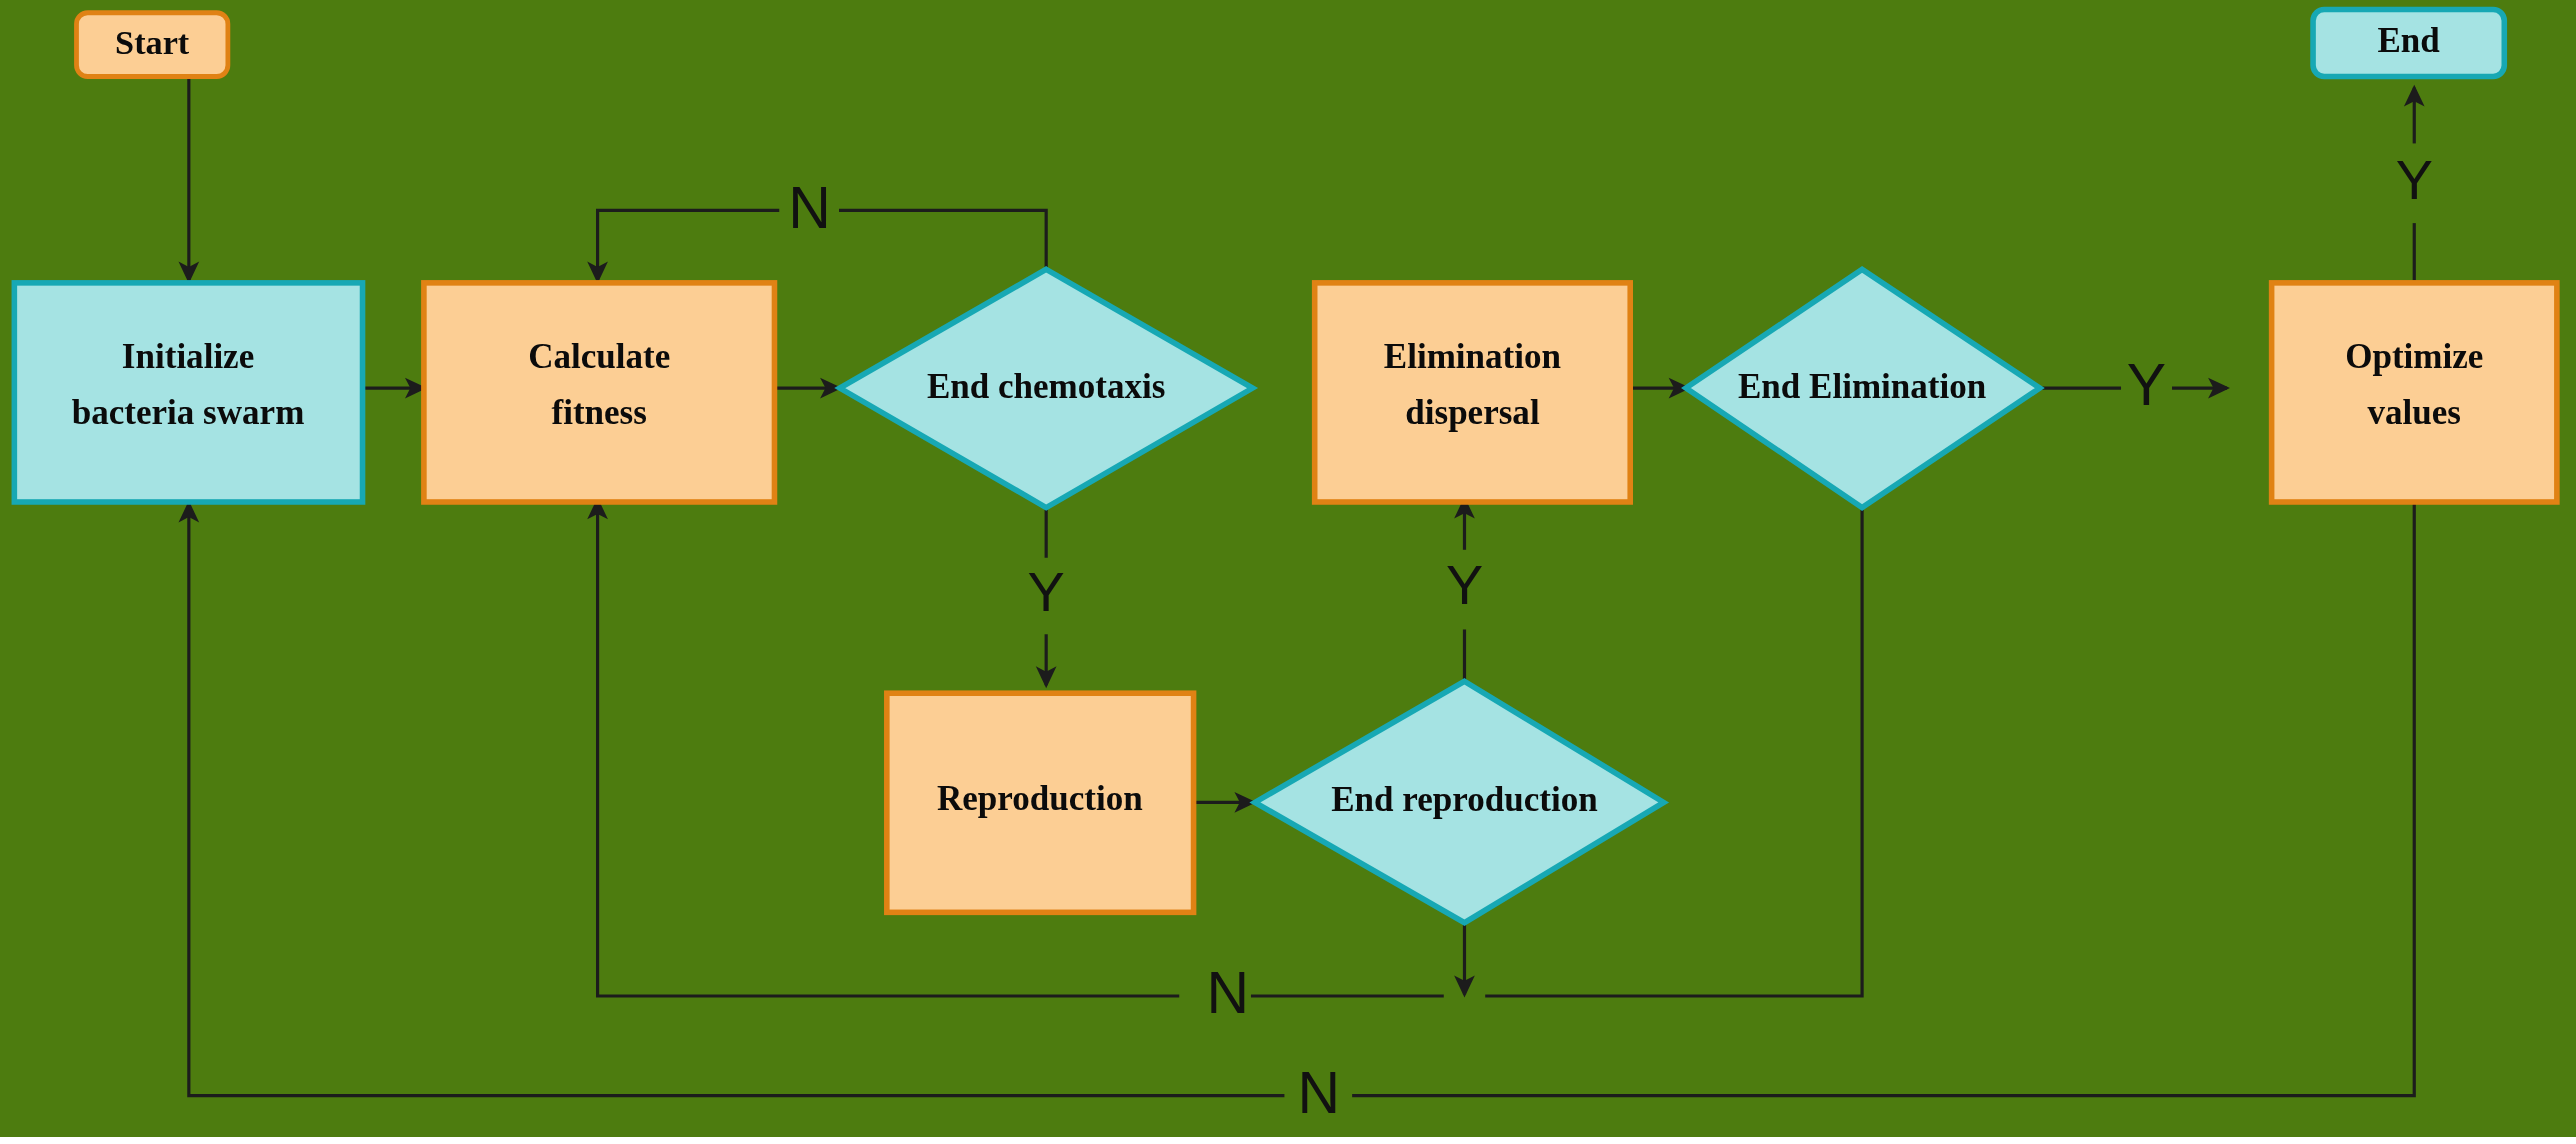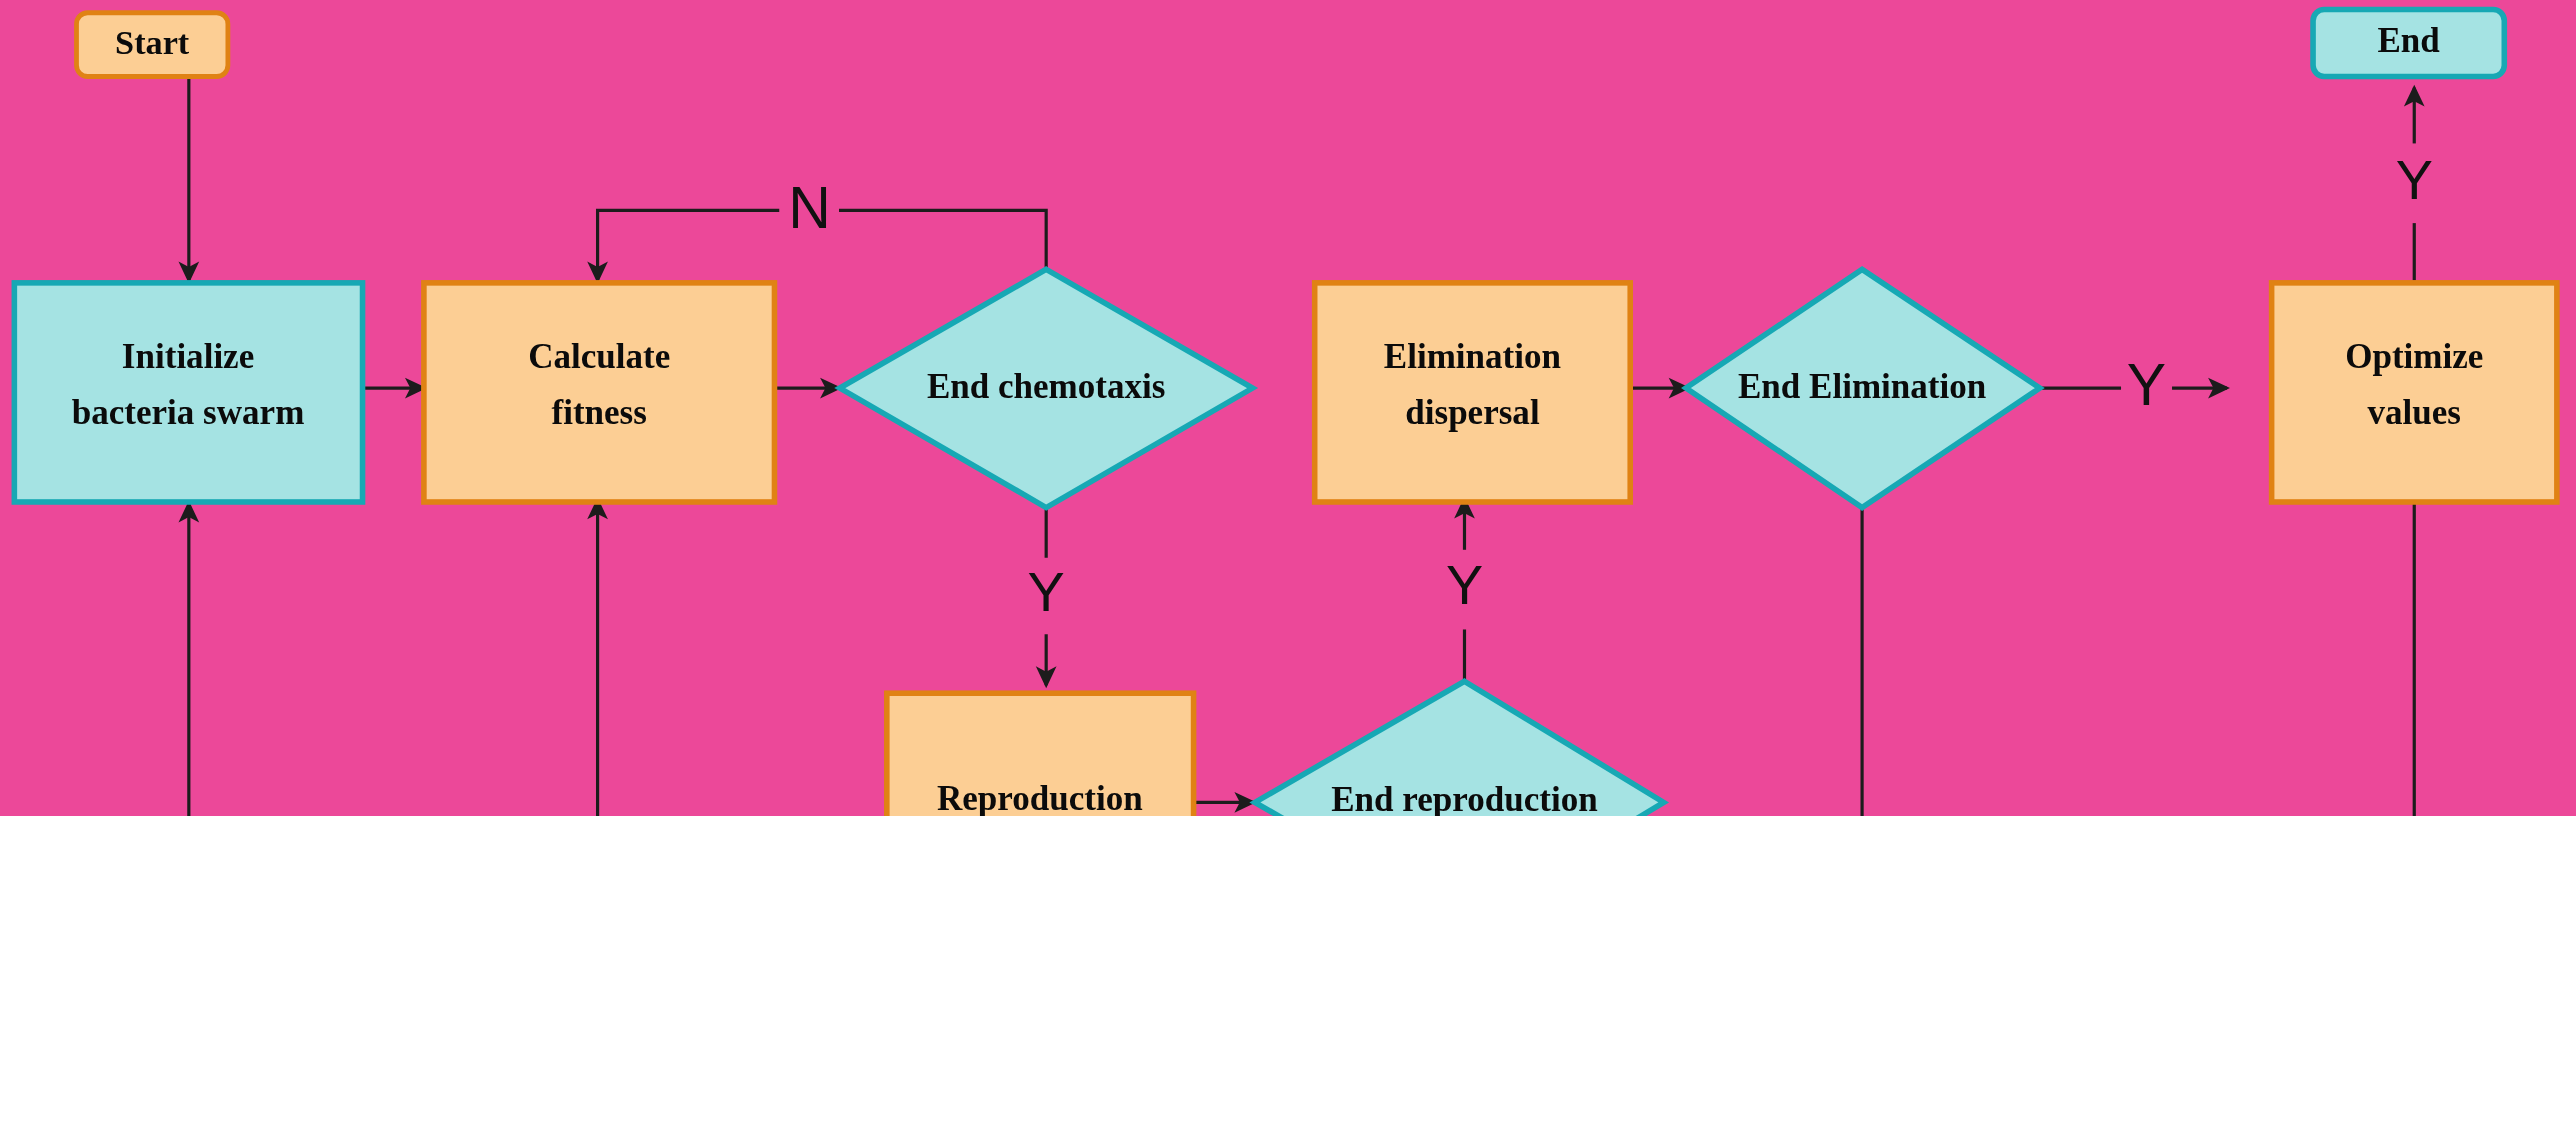--- a/index.html
+++ b/index.html
@@ -3,22 +3,22 @@
 <meta charset="utf-8">
 <style>
   html, body {
     margin: 0;
     padding: 0;
     background: #ffffff;
   }
   #canvas {
     position: relative;
     width: 2576px;
-    height: 816px;
-    background: #ec4899;
+    height: 1137px;
+    background: #4d7c0f;
     overflow: hidden;
     font-family: "Liberation Serif", "DejaVu Serif", serif;
   }
   svg.flow {
     position: absolute;
     left: 0;
     top: 0;
     width: 2576px;
     height: 1145px;
   }

